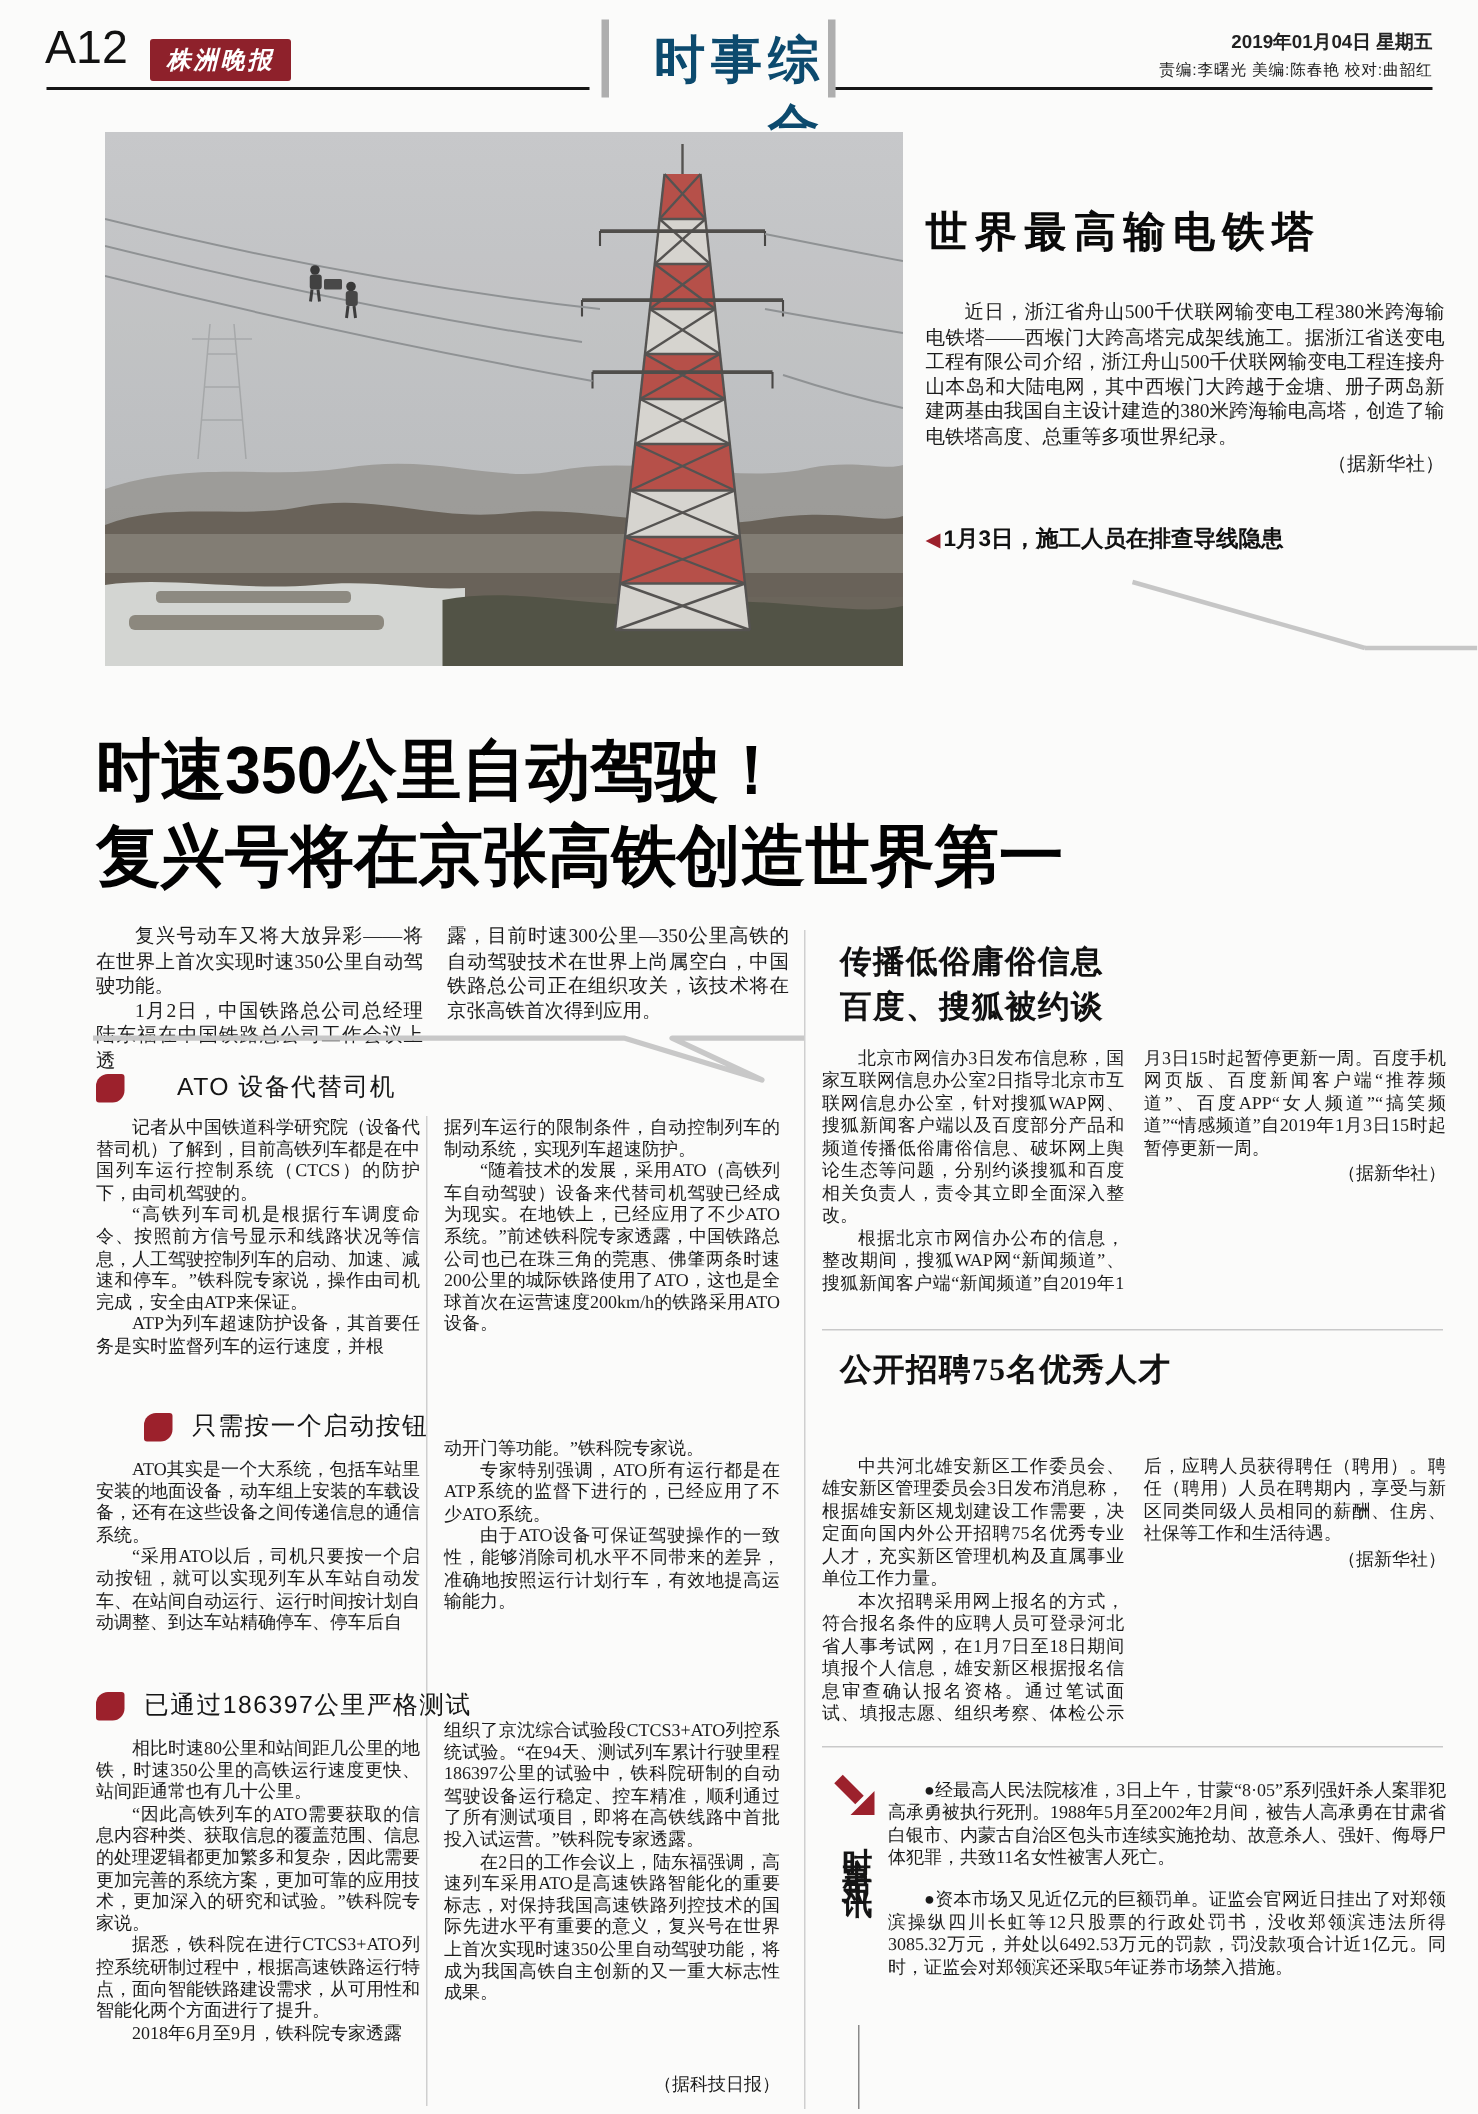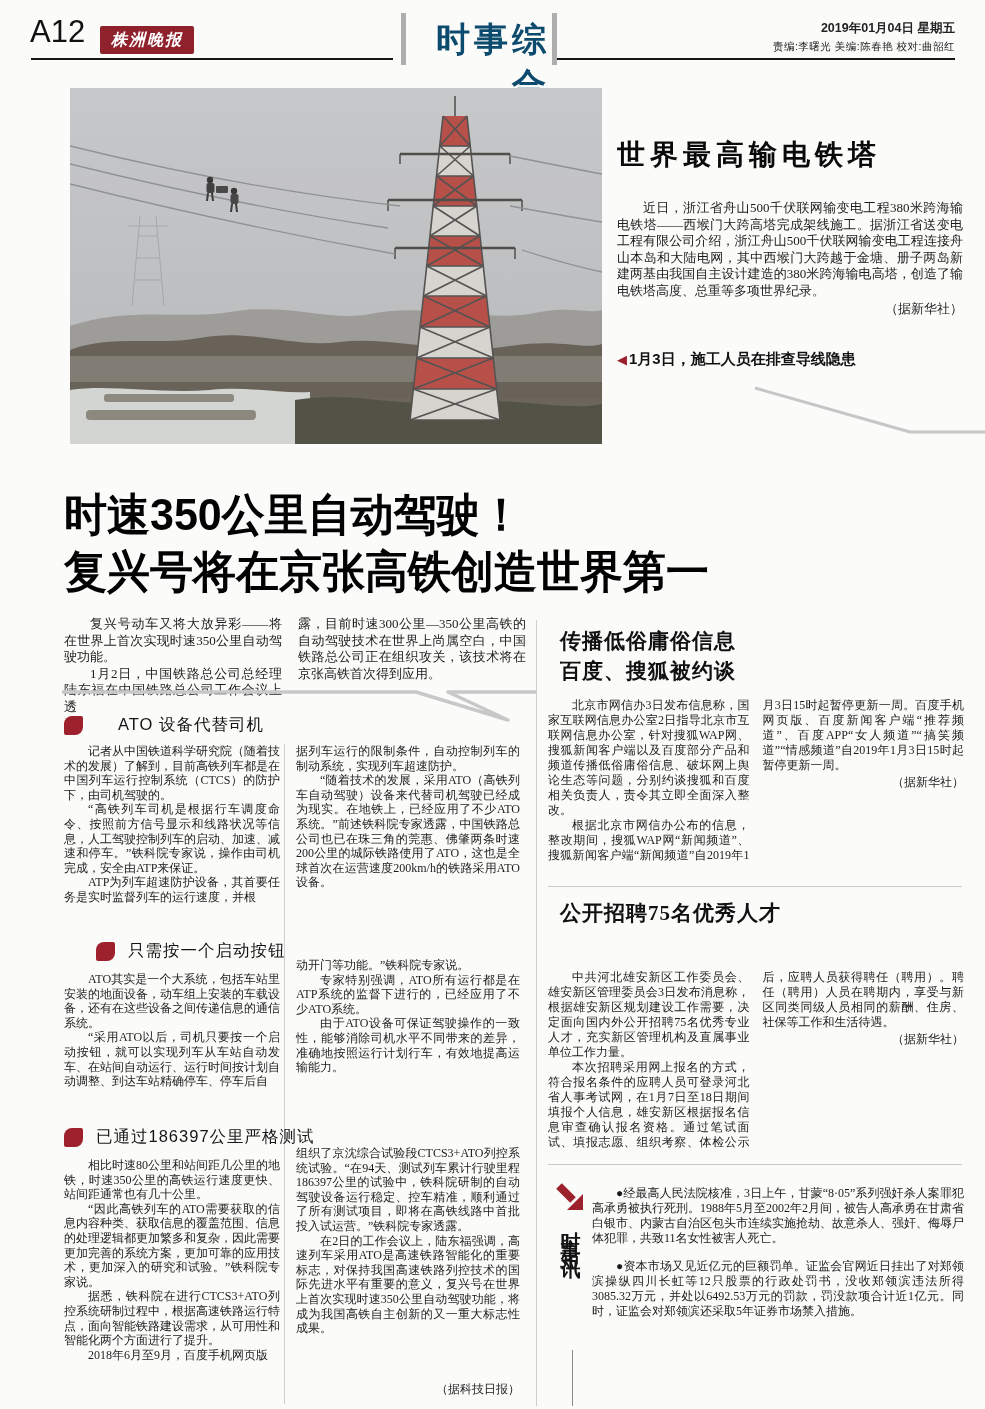--- a/index.html
+++ b/index.html
@@ -200,21 +200,21 @@
 </svg>
 
 <div class="abs vdiv" style="left:284px;top:744px;height:660px;"></div>
 <div class="abs vdiv" style="left:536px;top:620px;height:786px;"></div>
 
 <div class="abs sec-head" style="left:64px;top:714px;width:260px;gap:35px;">
   <span class="sec-sq"></span>
   <span>ATO 设备代替司机</span>
 </div>
 <div class="abs body-col" style="left:64px;top:744px;width:216px;">
-    <p>记者从中国铁道科学研究院（随着技术的发展）了解到，目前高铁列车都是在中国列车运行控制系统（CTCS）的防护下，由司机驾驶的。</p>
+    <p>记者从中国铁道科学研究院（设备代替司机）了解到，目前高铁列车都是在中国列车运行控制系统（CTCS）的防护下，由司机驾驶的。</p>
     <p>“高铁列车司机是根据行车调度命令、按照前方信号显示和线路状况等信息，人工驾驶控制列车的启动、加速、减速和停车。”铁科院专家说，操作由司机完成，安全由ATP来保证。</p>
     <p>ATP为列车超速防护设备，其首要任务是实时监督列车的运行速度，并根</p>
   </div>
 <div class="abs body-col cont" style="left:296px;top:744px;width:224px;">
     <p>据列车运行的限制条件，自动控制列车的制动系统，实现列车超速防护。</p>
     <p>“随着技术的发展，采用ATO（高铁列车自动驾驶）设备来代替司机驾驶已经成为现实。在地铁上，已经应用了不少ATO系统。”前述铁科院专家透露，中国铁路总公司也已在珠三角的莞惠、佛肇两条时速200公里的城际铁路使用了ATO，这也是全球首次在运营速度200km/h的铁路采用ATO设备。</p>
   </div>
 
 <div class="abs sec-head" style="left:64px;top:940px;width:280px;padding-left:32px;">
   <span class="sec-sq"></span>
@@ -231,21 +231,21 @@
   </div>
 
 <div class="abs sec-head" style="left:64px;top:1126px;width:330px;">
   <span class="sec-sq"></span>
   <span>已通过186397公里严格测试</span>
 </div>
 <div class="abs body-col" style="left:64px;top:1158px;width:216px;">
     <p>相比时速80公里和站间距几公里的地铁，时速350公里的高铁运行速度更快、站间距通常也有几十公里。</p>
     <p>“因此高铁列车的ATO需要获取的信息内容种类、获取信息的覆盖范围、信息的处理逻辑都更加繁多和复杂，因此需要更加完善的系统方案，更加可靠的应用技术，更加深入的研究和试验。”铁科院专家说。</p>
     <p>据悉，铁科院在进行CTCS3+ATO列控系统研制过程中，根据高速铁路运行特点，面向智能铁路建设需求，从可用性和智能化两个方面进行了提升。</p>
-    <p>2018年6月至9月，百度手机网页版</p>
+    <p>2018年6月至9月，铁科院专家透露</p>
   </div>
 <div class="abs body-col cont" style="left:296px;top:1146px;width:224px;">
     <p>组织了京沈综合试验段CTCS3+ATO列控系统试验。“在94天、测试列车累计行驶里程186397公里的试验中，铁科院研制的自动驾驶设备运行稳定、控车精准，顺利通过了所有测试项目，即将在高铁线路中首批投入试运营。”铁科院专家透露。</p>
     <p>在2日的工作会议上，陆东福强调，高速列车采用ATO是高速铁路智能化的重要标志，对保持我国高速铁路列控技术的国际先进水平有重要的意义，复兴号在世界上首次实现时速350公里自动驾驶功能，将成为我国高铁自主创新的又一重大标志性成果。</p>
   </div>
 <div class="abs body-col" style="left:296px;top:1382px;width:224px;text-align:right;">（据科技日报）</div>
 
 <div class="abs art-title" style="left:560px;top:626px;width:400px;">
   <div>传播低俗庸俗信息</div>
   <div>百度、搜狐被约谈</div>

